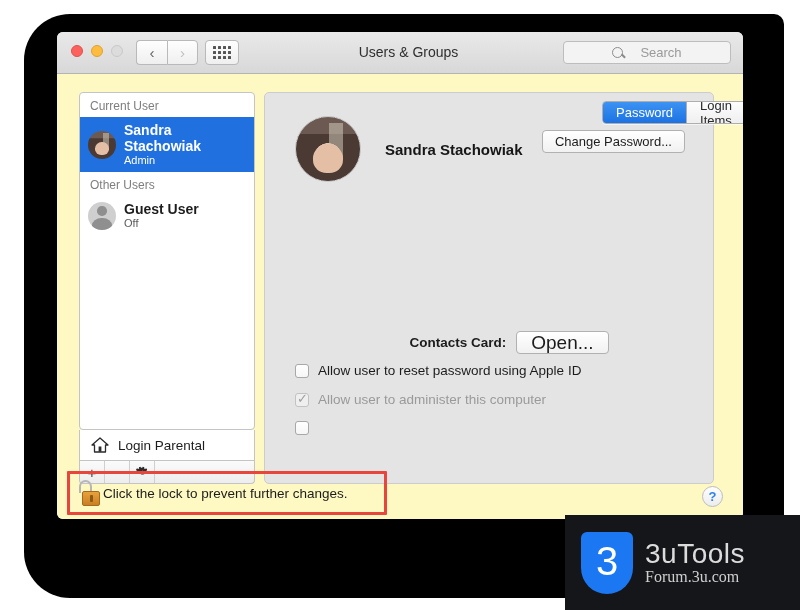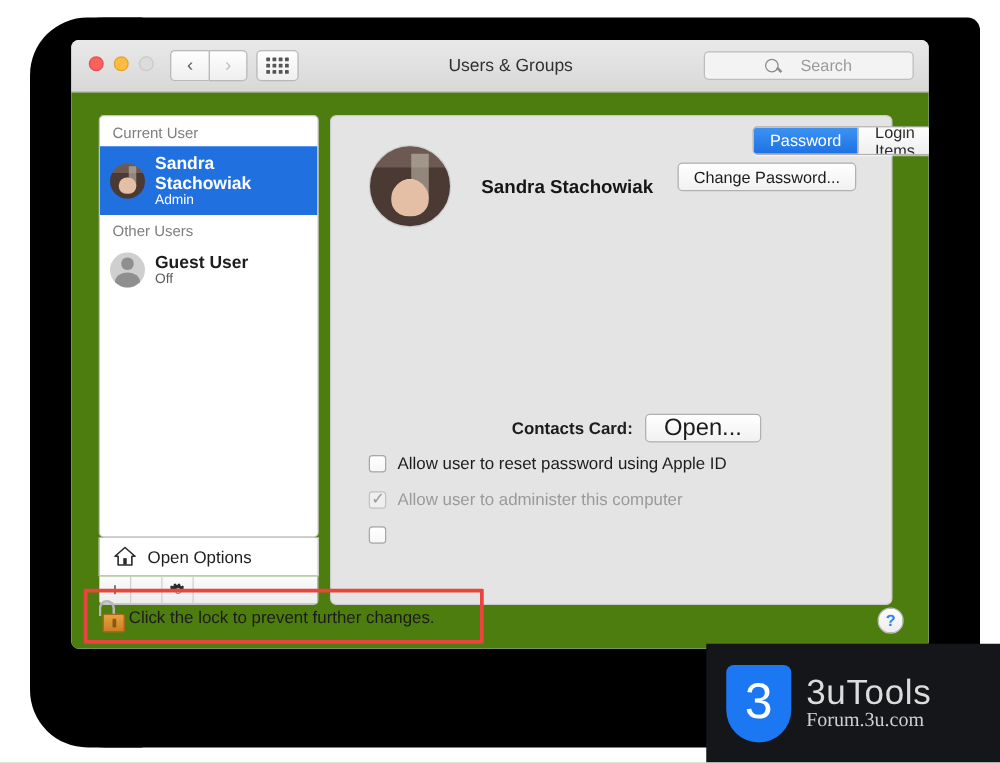--- a/index.html
+++ b/index.html
@@ -80,21 +80,21 @@
     background:#f3f3f3;
     border:1px solid #bdbdbd; border-radius:4px;
     display:flex; align-items:center; justify-content:center; gap:17px;
   }
   .search-ico { width:11px; height:11px; border:1.6px solid #8b8b8b; border-radius:50%; position:relative; }
   .search-ico::after { content:""; position:absolute; width:5px; height:1.6px; background:#8b8b8b;
     transform:rotate(45deg); right:-4px; bottom:0px; }
   .search-ph { font-size:13px; color:#9a9a9a; }
 
   
-  .win-body { position:relative; height:445px; background:#4d7c0f; padding:16px; }
+  .win-body { position:relative; height:445px; background:#fef9c3; padding:16px; }
 
   
   .sidebar {
     position:absolute; left:22px; top:18px;
     width:176px; height:338px;
     background:#ffffff;
     border:1px solid #c4c4c4;
     border-radius:4px;
     overflow:hidden;
   }
@@ -311,21 +311,21 @@
         </div>
       </div>
 
       <div class="login-options">
         <span class="house">
           <svg width="18" height="16" viewBox="0 0 18 16">
             <path d="M9 1 L17 8 L14.5 8 L14.5 15 L3.5 15 L3.5 8 L1 8 Z" fill="none" stroke="#2b2b2b" stroke-width="1.3" stroke-linejoin="round"></path>
             <rect x="7.6" y="9.5" width="2.8" height="5.2" fill="#2b2b2b"></rect>
           </svg>
         </span>
-        <span class="lo-label">Open Options</span>
+        <span class="lo-label">Login Parental</span>
       </div>
 
       <div class="sidebar-toolbar">
         <div class="tb-btn">+</div>
         <div class="tb-btn dim">−</div>
         <div class="tb-btn">
           <svg width="13" height="13" viewBox="0 0 16 16">
             <path fill="#2b2b2b" d="M8 5.2A2.8 2.8 0 1 0 8 10.8 2.8 2.8 0 1 0 8 5.2z M14.4 9.1l1.3-.8-.5-1.8-1.5.2a5.6 5.6 0 0 0-.7-1.2l.8-1.3-1.3-1.3-1.3.8a5.6 5.6 0 0 0-1.2-.7l.2-1.5-1.8-.5-.8 1.3a5.6 5.6 0 0 0-1.4 0L5.4 1 3.6 1.5l.2 1.5a5.6 5.6 0 0 0-1.2.7L1.3 2.9 0 4.2l.8 1.3a5.6 5.6 0 0 0-.7 1.2l-1.5-.2v0l.2 1.8 1.3.8v0a5.6 5.6 0 0 0 0 0z"></path>
             <circle cx="8" cy="8" r="2.3" fill="#ffffff"></circle>
           </svg>

